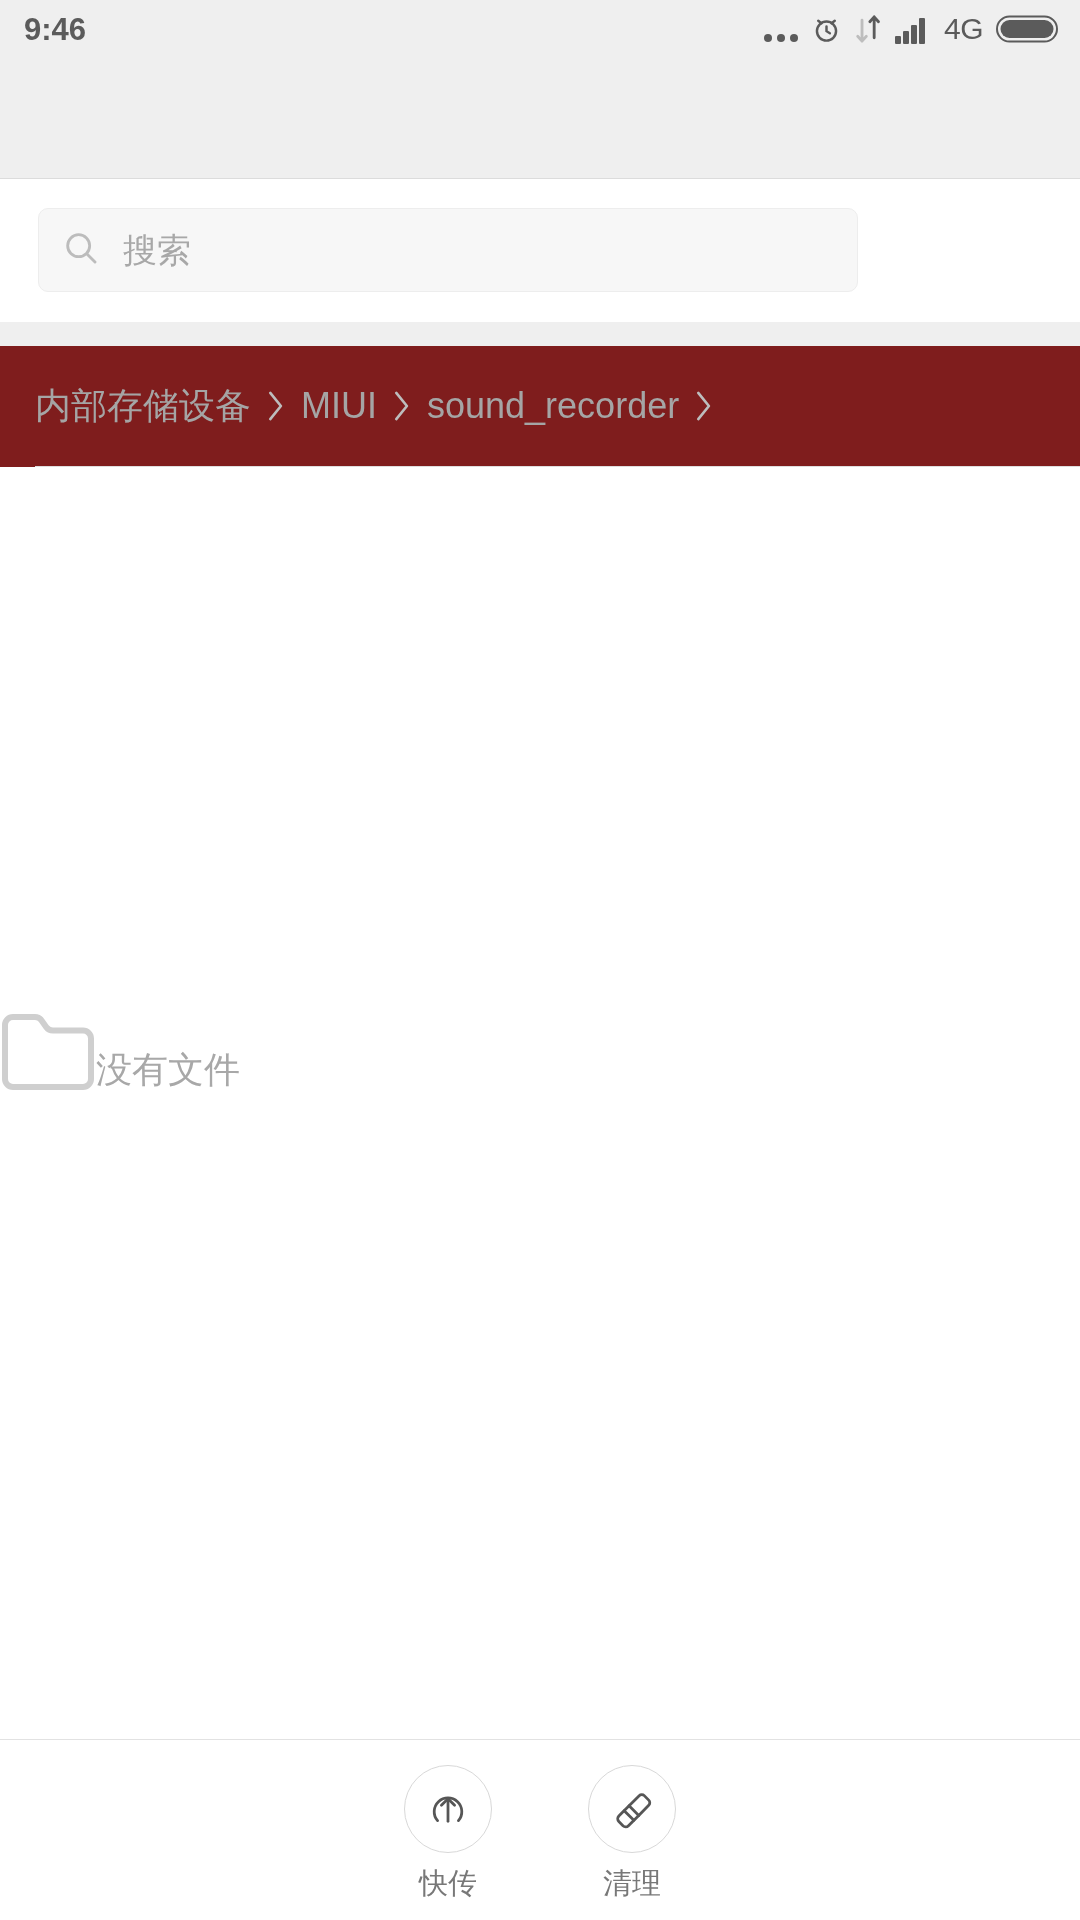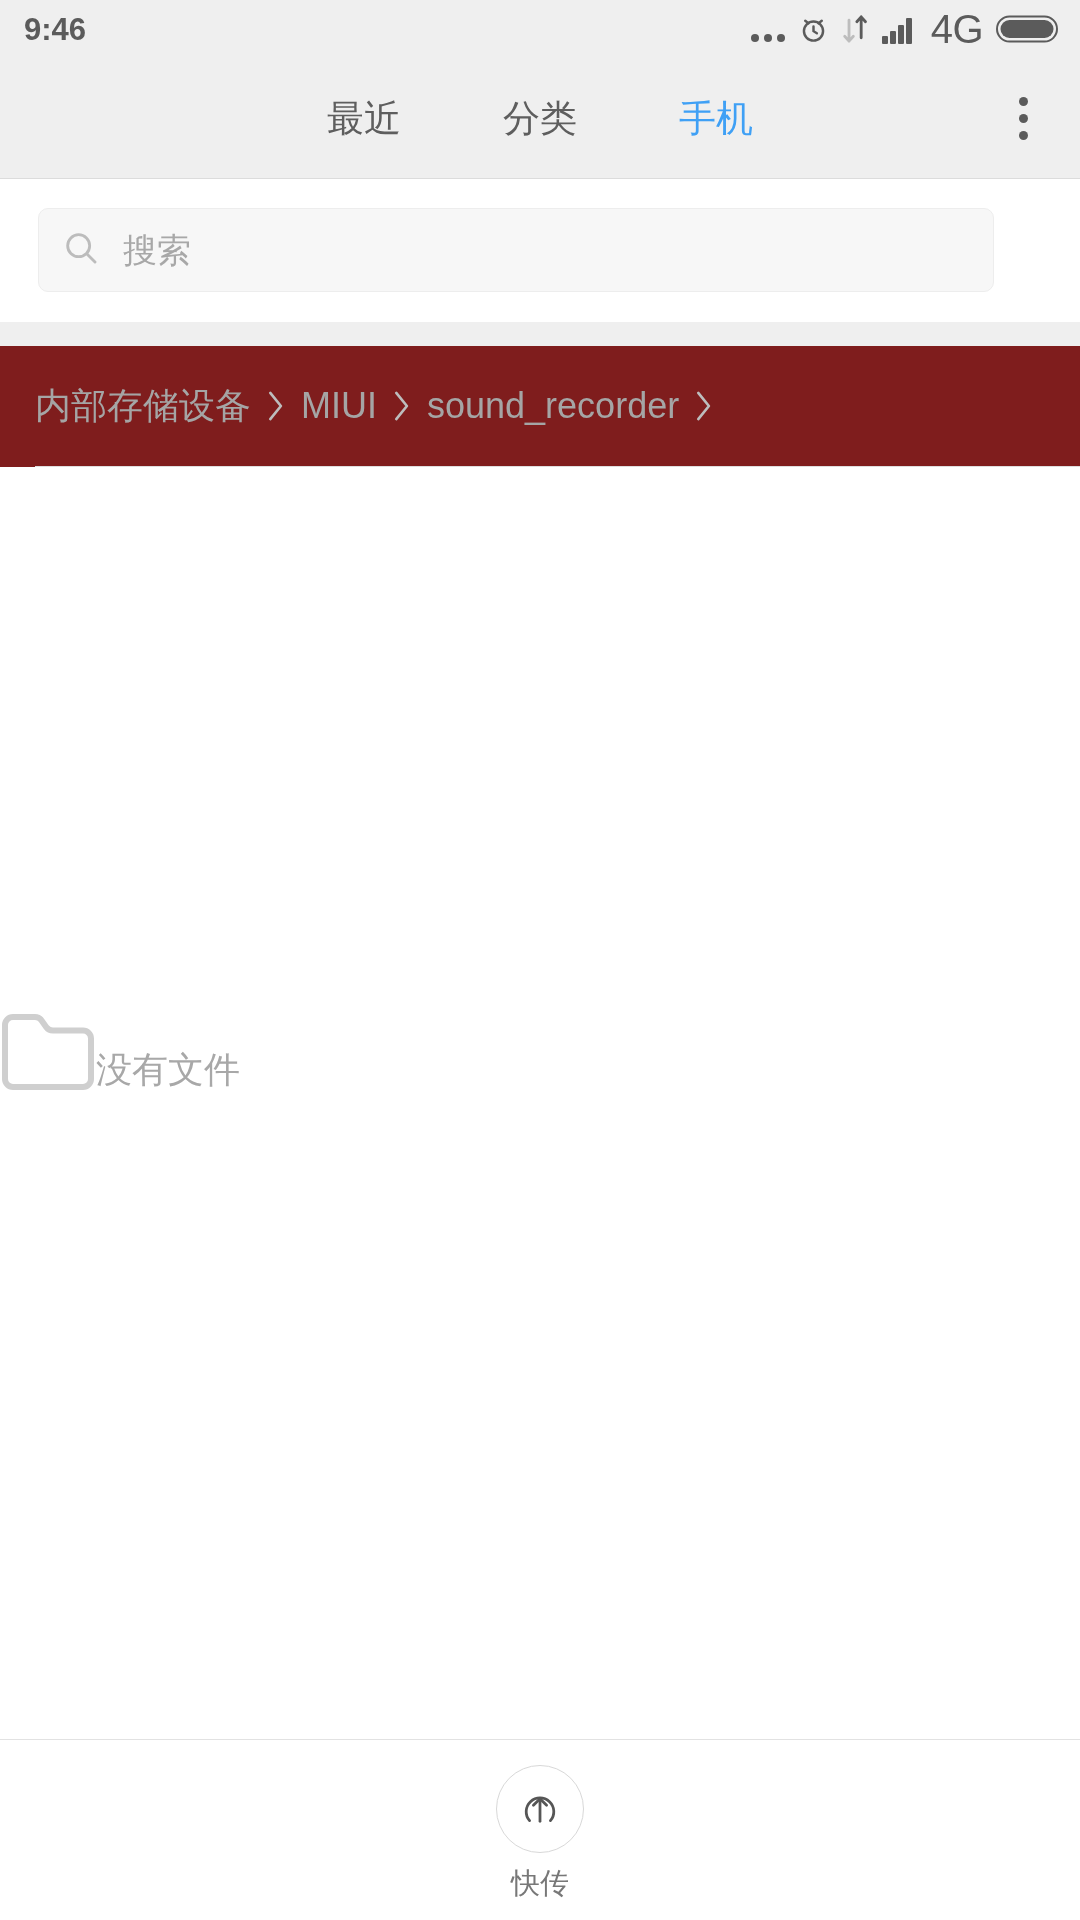--- a/index.html
+++ b/index.html
@@ -58,21 +58,21 @@
     padding-bottom: 5px;
   }
   .dots-icon i {
     display: block;
     width: 8px; height: 8px;
     border-radius: 50%;
     background: #5b5b5b;
   }
   .status-icons svg { display: block; }
   .status-4g {
-    font-size: 40px;
+    font-size: 30px;
     color: #5b5b5b;
     line-height: 1;
     letter-spacing: -0.5px;
   }
 
   
   .tabbar {
     position: absolute;
     left: 0; top: 58px;
     width: 1080px;
@@ -119,21 +119,21 @@
   .search-wrap {
     position: absolute;
     left: 0; top: 180px;
     width: 1080px;
     height: 142px;
     background: #ffffff;
   }
   .search-box {
     position: absolute;
     left: 38px; top: 28px;
-    width: 956px;
+    width: 820px;
     height: 84px;
     box-sizing: border-box;
     background: #f7f7f7;
     border: 1px solid #ededed;
     border-radius: 10px;
     display: flex;
     align-items: center;
     padding-left: 22px;
   }
   .search-icon { display:block; flex: 0 0 auto; }
@@ -299,32 +299,20 @@
       <span>
         <svg width="62" height="30" viewBox="0 0 62 30" fill="none">
           <rect x="1" y="2.5" width="60" height="25" rx="12.5" stroke="#5b5b5b" stroke-width="2"></rect>
           <rect x="4.5" y="6" width="53" height="18" rx="9" fill="#5b5b5b"></rect>
         </svg>
       </span>
 
     </div>
   </div>
 
-  <div class="tabbar">
-    <div class="tabs">
-      <div class="tab">最近</div>
-      <div class="tab">分类</div>
-      <div class="tab active">手机</div>
-    </div>
-    <div class="overflow-btn">
-      <i></i>
-        <i></i>
-        <i></i>
-    </div>
-  </div>
 
 </div>
 
 <div class="search-wrap">
   <div class="search-box">
     <span class="search-icon">
       <svg width="40" height="40" viewBox="0 0 24 24" fill="none" stroke="#bcbcbc" stroke-width="1.7" stroke-linecap="round">
         <circle cx="10.6" cy="10.6" r="6.6"></circle>
         <path d="M15.6 15.6 L20.4 20.4"></path>
       </svg>
@@ -380,14 +368,24 @@
     <span class="action-circle">
       <svg width="46" height="46" viewBox="0 0 30 30" fill="none" stroke="#565656" stroke-width="1.8" stroke-linecap="round" stroke-linejoin="round">
         <path d="M8.2 22.6 A9 9 0 1 1 21.8 22.6"></path>
         <path d="M15 23 V8.6"></path>
         <path d="M10.7 12.6 L15 8.3 L19.3 12.6"></path>
       </svg>
     </span>
     <span class="action-label">快传</span>
   </div>
 
+  <div class="bottom-action">
+    <span class="action-circle">
+      <svg width="46" height="46" viewBox="0 0 30 30" fill="none" stroke="#565656" stroke-width="1.8" stroke-linecap="round" stroke-linejoin="round">
+        <path d="M6.4 19.6 L13.1 12.9 L19.4 19.2 L12.7 25.9 A2.6 2.6 0 0 1 9.1 25.9 L6.4 23.2 A2.6 2.6 0 0 1 6.4 19.6 Z"></path>
+        <path d="M13.1 12.9 L19.7 6.3 A2.3 2.3 0 0 1 23 6.3 L25.9 9.2 A2.3 2.3 0 0 1 25.9 12.5 L19.4 19.2"></path>
+        <path d="M9.9 16.1 L16.2 22.4"></path>
+      </svg>
+    </span>
+    <span class="action-label">清理</span>
+  </div>
 
 </div>
 
 </body></html>

